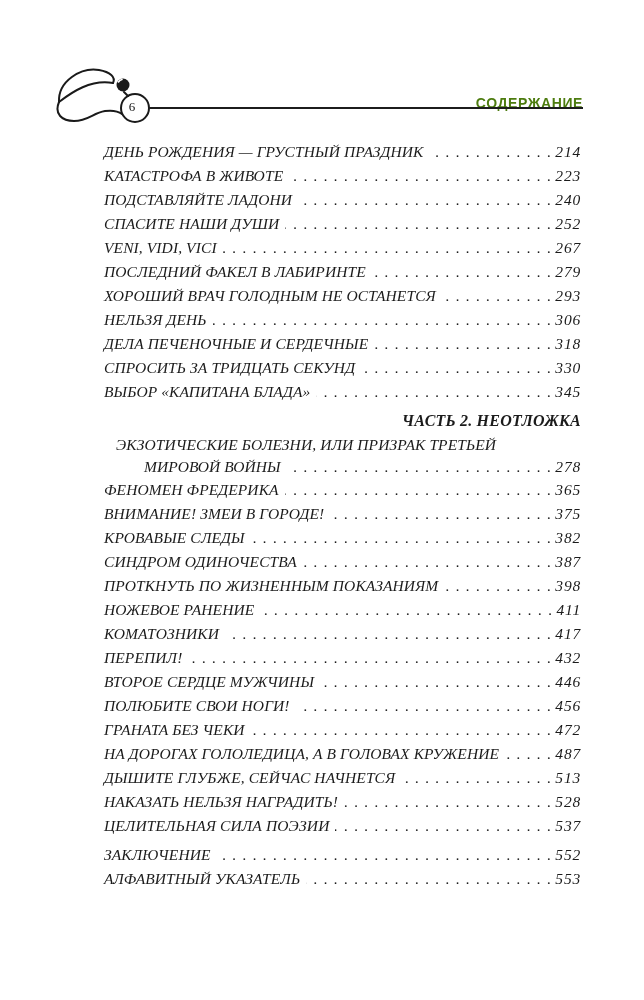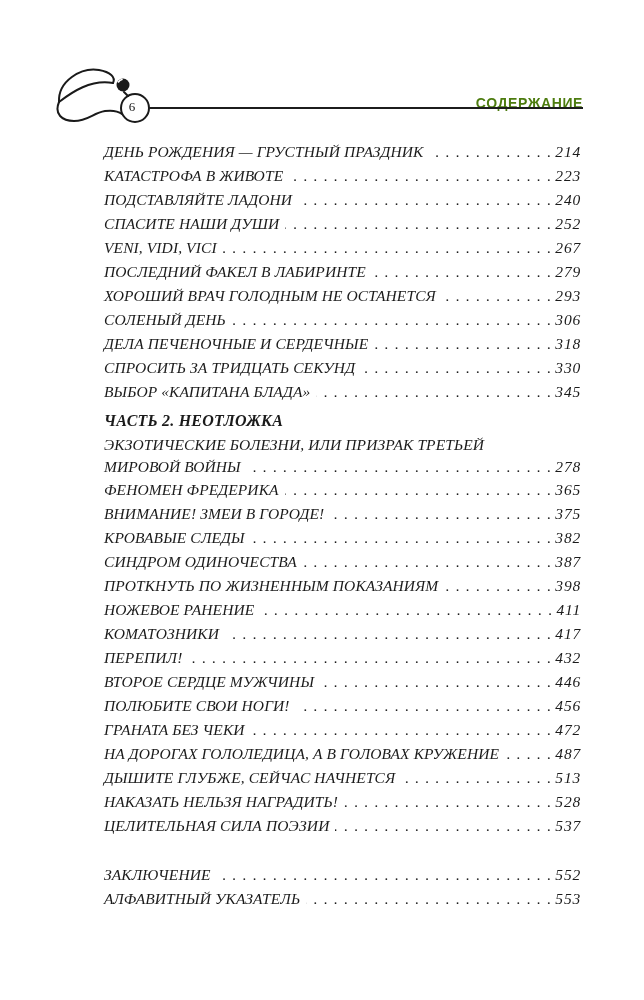--- a/index.html
+++ b/index.html
@@ -27,30 +27,30 @@
   .header-rule{
     position:absolute;left:149px;right:61px;top:107px;height:2px;
     background:#1c1c1c;
   }
   
   .toc{
     position:absolute;left:104px;top:140px;width:477px;
     font-size:15.5px;
   }
   .toc-section{margin:0;font-style:italic;}
-  .toc-section.gap{margin-top:25px;}
+  .toc-section.gap{margin-top:5px;}
   .toc-heading{
-    text-align:left;font-weight:bold;font-size:16px;
+    text-align:right;font-weight:bold;font-size:16px;
     line-height:24px;margin:5px 0 1px 0;letter-spacing:0.2px;
   }
   .toc-row{
     display:flex;align-items:baseline;line-height:24px;
   }
-  .toc-row.wrap-first{line-height:22px;}
-  .toc-row.wrap-second{line-height:22px;}
+  .toc-row.wrap-first{line-height:22px;margin-left:12px;}
+  .toc-row.wrap-second{line-height:22px;margin-left:40px;}
   .toc-row .t{white-space:nowrap;letter-spacing:0.1px;}
   .toc-row .dots{
     flex:1 1 auto;overflow:hidden;white-space:nowrap;
     direction:rtl;margin:0 3px 0 6px;min-width:12px;
   }
   .toc-row .dots::after{
     content:". . . . . . . . . . . . . . . . . . . . . . . . . . . . . . . . . . . . . . . . . . . . . . . . . . . . . . . . . . . . ";
     letter-spacing:1.2px;
   }
   .toc-row .p{white-space:nowrap;letter-spacing:0.8px;}
@@ -110,21 +110,21 @@
           <span class="t">ПОСЛЕДНИЙ ФАКЕЛ В ЛАБИРИНТЕ</span>
           <span class="dots"></span>
           <span class="p">279</span>
         </div>
         <div class="toc-row">
           <span class="t">ХОРОШИЙ ВРАЧ ГОЛОДНЫМ НЕ ОСТАНЕТСЯ</span>
           <span class="dots"></span>
           <span class="p">293</span>
         </div>
         <div class="toc-row">
-          <span class="t">СОЛЕНЫЙ ДЕНЬ</span>
+          <span class="t">НЕЛЬЗЯ ДЕНЬ</span>
           <span class="dots"></span>
           <span class="p">306</span>
         </div>
         <div class="toc-row">
           <span class="t">ДЕЛА ПЕЧЕНОЧНЫЕ И СЕРДЕЧНЫЕ</span>
           <span class="dots"></span>
           <span class="p">318</span>
         </div>
         <div class="toc-row">
           <span class="t">СПРОСИТЬ ЗА ТРИДЦАТЬ СЕКУНД</span>

